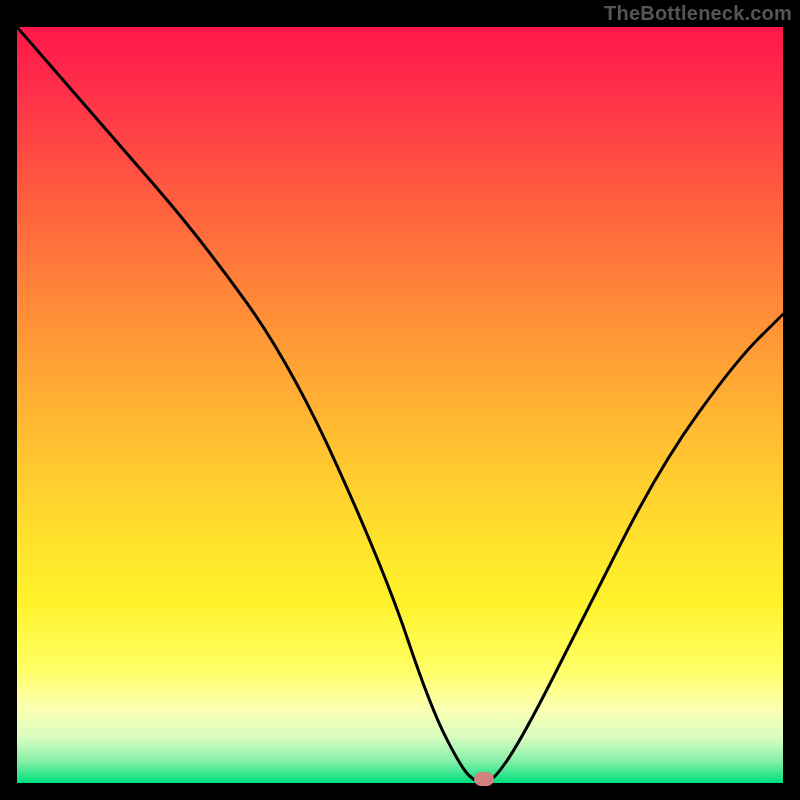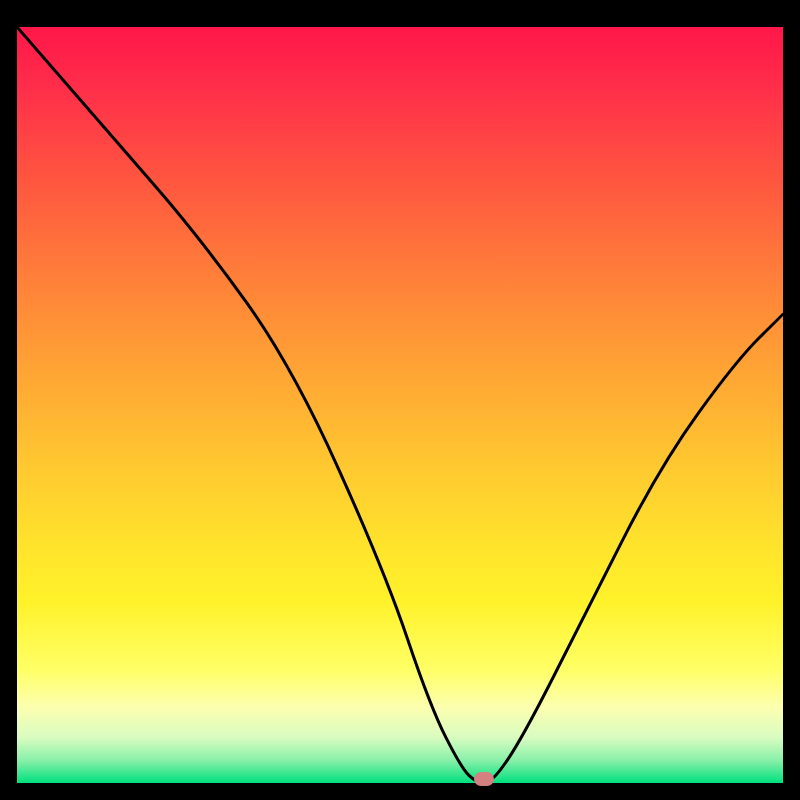--- a/index.html
+++ b/index.html
@@ -75,20 +75,21 @@
     background: #d48080;
     z-index: 6;
     transform: translate(-50%, -50%);
   }
 </style>
 </head>
 <body>
 
 <div class="stage">
 
+  <div class="watermark">TheBottleneck.com</div>
 
   <div class="plot-outer">
     <div class="plot-area"></div>
 
     <svg class="curve" viewBox="0 0 766 756" preserveAspectRatio="none">
       <path id="curve-path" d="M 0.0 0.0 Q 91.9 105.8 137.9 158.8 Q 183.8 211.7 229.8 275.9 Q 275.8 340.2 321.7 442.3 Q 367.7 544.3 390.7 612.4 Q 413.6 680.4 429.0 710.6 Q 444.3 740.9 451.9 748.4 Q 459.6 756.0 467.3 756.0 Q 474.9 756.0 490.2 733.3 Q 505.6 710.6 536.2 650.2 Q 566.8 589.7 605.1 514.1 Q 643.4 438.5 681.7 385.6 Q 720.0 332.6 743.0 310.0 T 766.0 287.3" fill="none" stroke="#000" stroke-width="3" stroke-linecap="round" stroke-linejoin="round"></path>
     </svg>
 
     <div class="marker" id="min-marker" style="left: 467.26px; top: 752px;"></div>
   </div>

